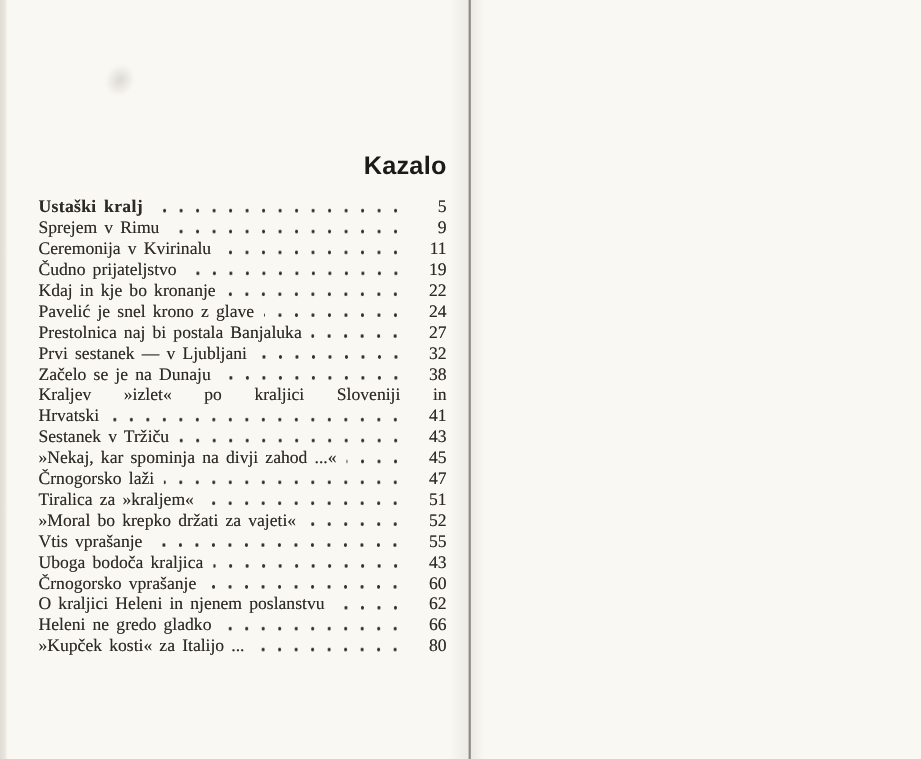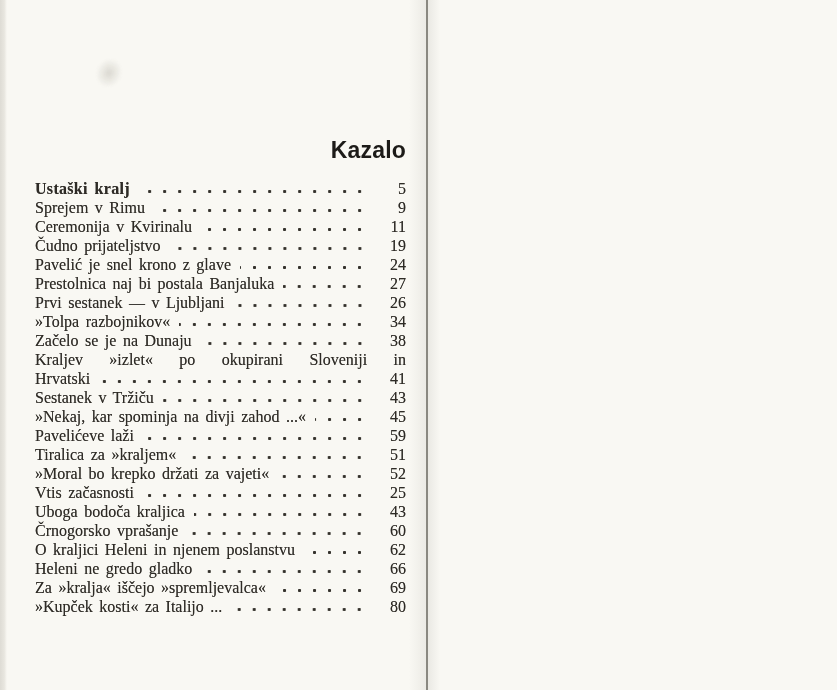--- a/index.html
+++ b/index.html
@@ -130,55 +130,55 @@
         </div>
         <div class="entry">
           <div class="row">
             <span class="t">Čudno prijateljstvo</span>
             <span class="dots"></span>
             <span class="num">19</span>
           </div>
         </div>
         <div class="entry">
           <div class="row">
+            <span class="t">Kdaj in kje bo kronanje</span>
+            <span class="dots"></span>
+            <span class="num">22</span>
+          </div>
+        </div>
+        <div class="entry">
+          <div class="row">
             <span class="t">Pavelić je snel krono z glave</span>
             <span class="dots"></span>
             <span class="num">24</span>
           </div>
         </div>
         <div class="entry">
           <div class="row">
             <span class="t">Prestolnica naj bi postala Banjaluka</span>
             <span class="dots"></span>
             <span class="num">27</span>
           </div>
         </div>
         <div class="entry">
           <div class="row">
             <span class="t">Prvi sestanek — v Ljubljani</span>
             <span class="dots"></span>
-            <span class="num">26</span>
-          </div>
-        </div>
-        <div class="entry">
-          <div class="row">
-            <span class="t">»Tolpa razbojnikov«</span>
-            <span class="dots"></span>
-            <span class="num">34</span>
+            <span class="num">32</span>
           </div>
         </div>
         <div class="entry">
           <div class="row">
             <span class="t">Začelo se je na Dunaju</span>
             <span class="dots"></span>
             <span class="num">38</span>
           </div>
         </div>
         <div class="entry">
-          <div class="pre">Kraljev »izlet« po okupirani Sloveniji in</div>
+          <div class="pre">Kraljev »izlet« po kraljici Sloveniji in</div>
           <div class="row">
             <span class="t">Hrvatski</span>
             <span class="dots"></span>
             <span class="num">41</span>
           </div>
         </div>
         <div class="entry">
           <div class="row">
             <span class="t">Sestanek v Tržiču</span>
             <span class="dots"></span>
@@ -187,44 +187,44 @@
         </div>
         <div class="entry">
           <div class="row">
             <span class="t">»Nekaj, kar spominja na divji zahod ...«</span>
             <span class="dots"></span>
             <span class="num">45</span>
           </div>
         </div>
         <div class="entry">
           <div class="row">
-            <span class="t">Pavelićeve laži</span>
-            <span class="dots"></span>
-            <span class="num">59</span>
+            <span class="t">Črnogorsko laži</span>
+            <span class="dots"></span>
+            <span class="num">47</span>
           </div>
         </div>
         <div class="entry">
           <div class="row">
             <span class="t">Tiralica za »kraljem«</span>
             <span class="dots"></span>
             <span class="num">51</span>
           </div>
         </div>
         <div class="entry">
           <div class="row">
             <span class="t">»Moral bo krepko držati za vajeti«</span>
             <span class="dots"></span>
             <span class="num">52</span>
           </div>
         </div>
         <div class="entry">
           <div class="row">
-            <span class="t">Vtis začasnosti</span>
-            <span class="dots"></span>
-            <span class="num">25</span>
+            <span class="t">Vtis vprašanje</span>
+            <span class="dots"></span>
+            <span class="num">55</span>
           </div>
         </div>
         <div class="entry">
           <div class="row">
             <span class="t">Uboga bodoča kraljica</span>
             <span class="dots"></span>
             <span class="num">43</span>
           </div>
         </div>
         <div class="entry">
@@ -239,27 +239,20 @@
             <span class="t">O kraljici Heleni in njenem poslanstvu</span>
             <span class="dots"></span>
             <span class="num">62</span>
           </div>
         </div>
         <div class="entry">
           <div class="row">
             <span class="t">Heleni ne gredo gladko</span>
             <span class="dots"></span>
             <span class="num">66</span>
-          </div>
-        </div>
-        <div class="entry">
-          <div class="row">
-            <span class="t">Za »kralja« iščejo »spremljevalca«</span>
-            <span class="dots"></span>
-            <span class="num">69</span>
           </div>
         </div>
         <div class="entry">
           <div class="row">
             <span class="t">»Kupček kosti« za Italijo ...</span>
             <span class="dots"></span>
             <span class="num">80</span>
           </div>
         </div>
       </div>

